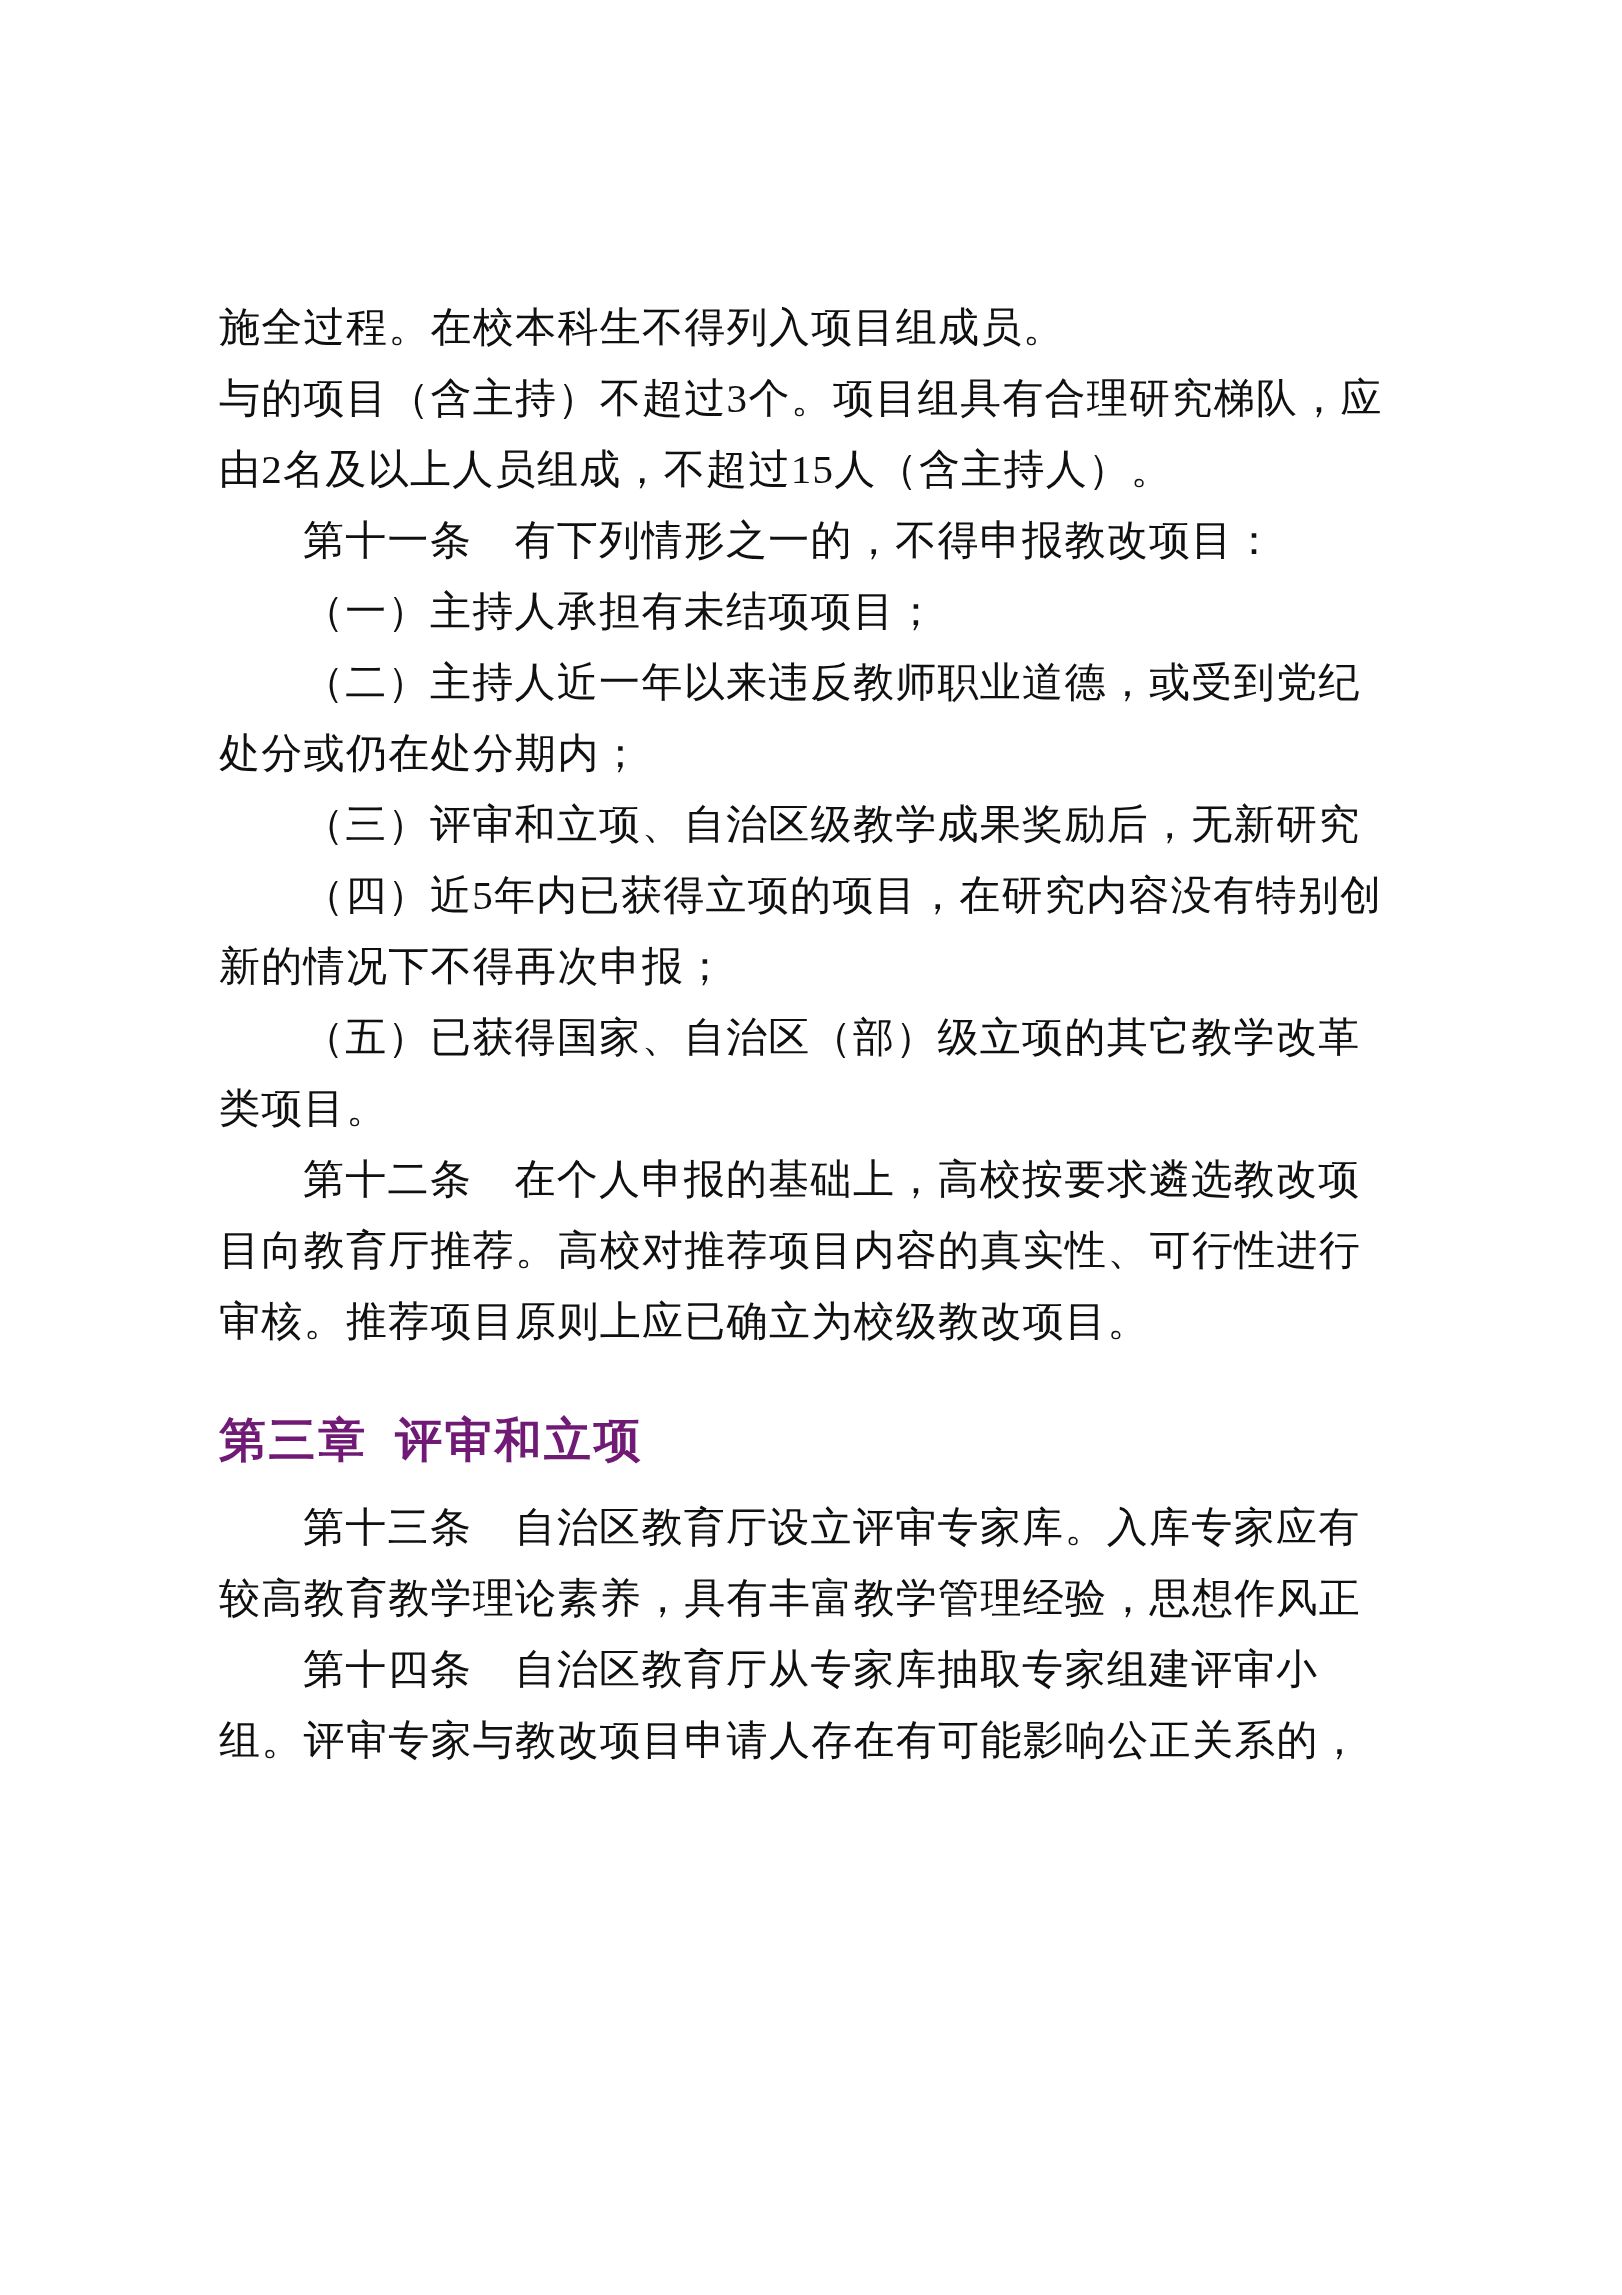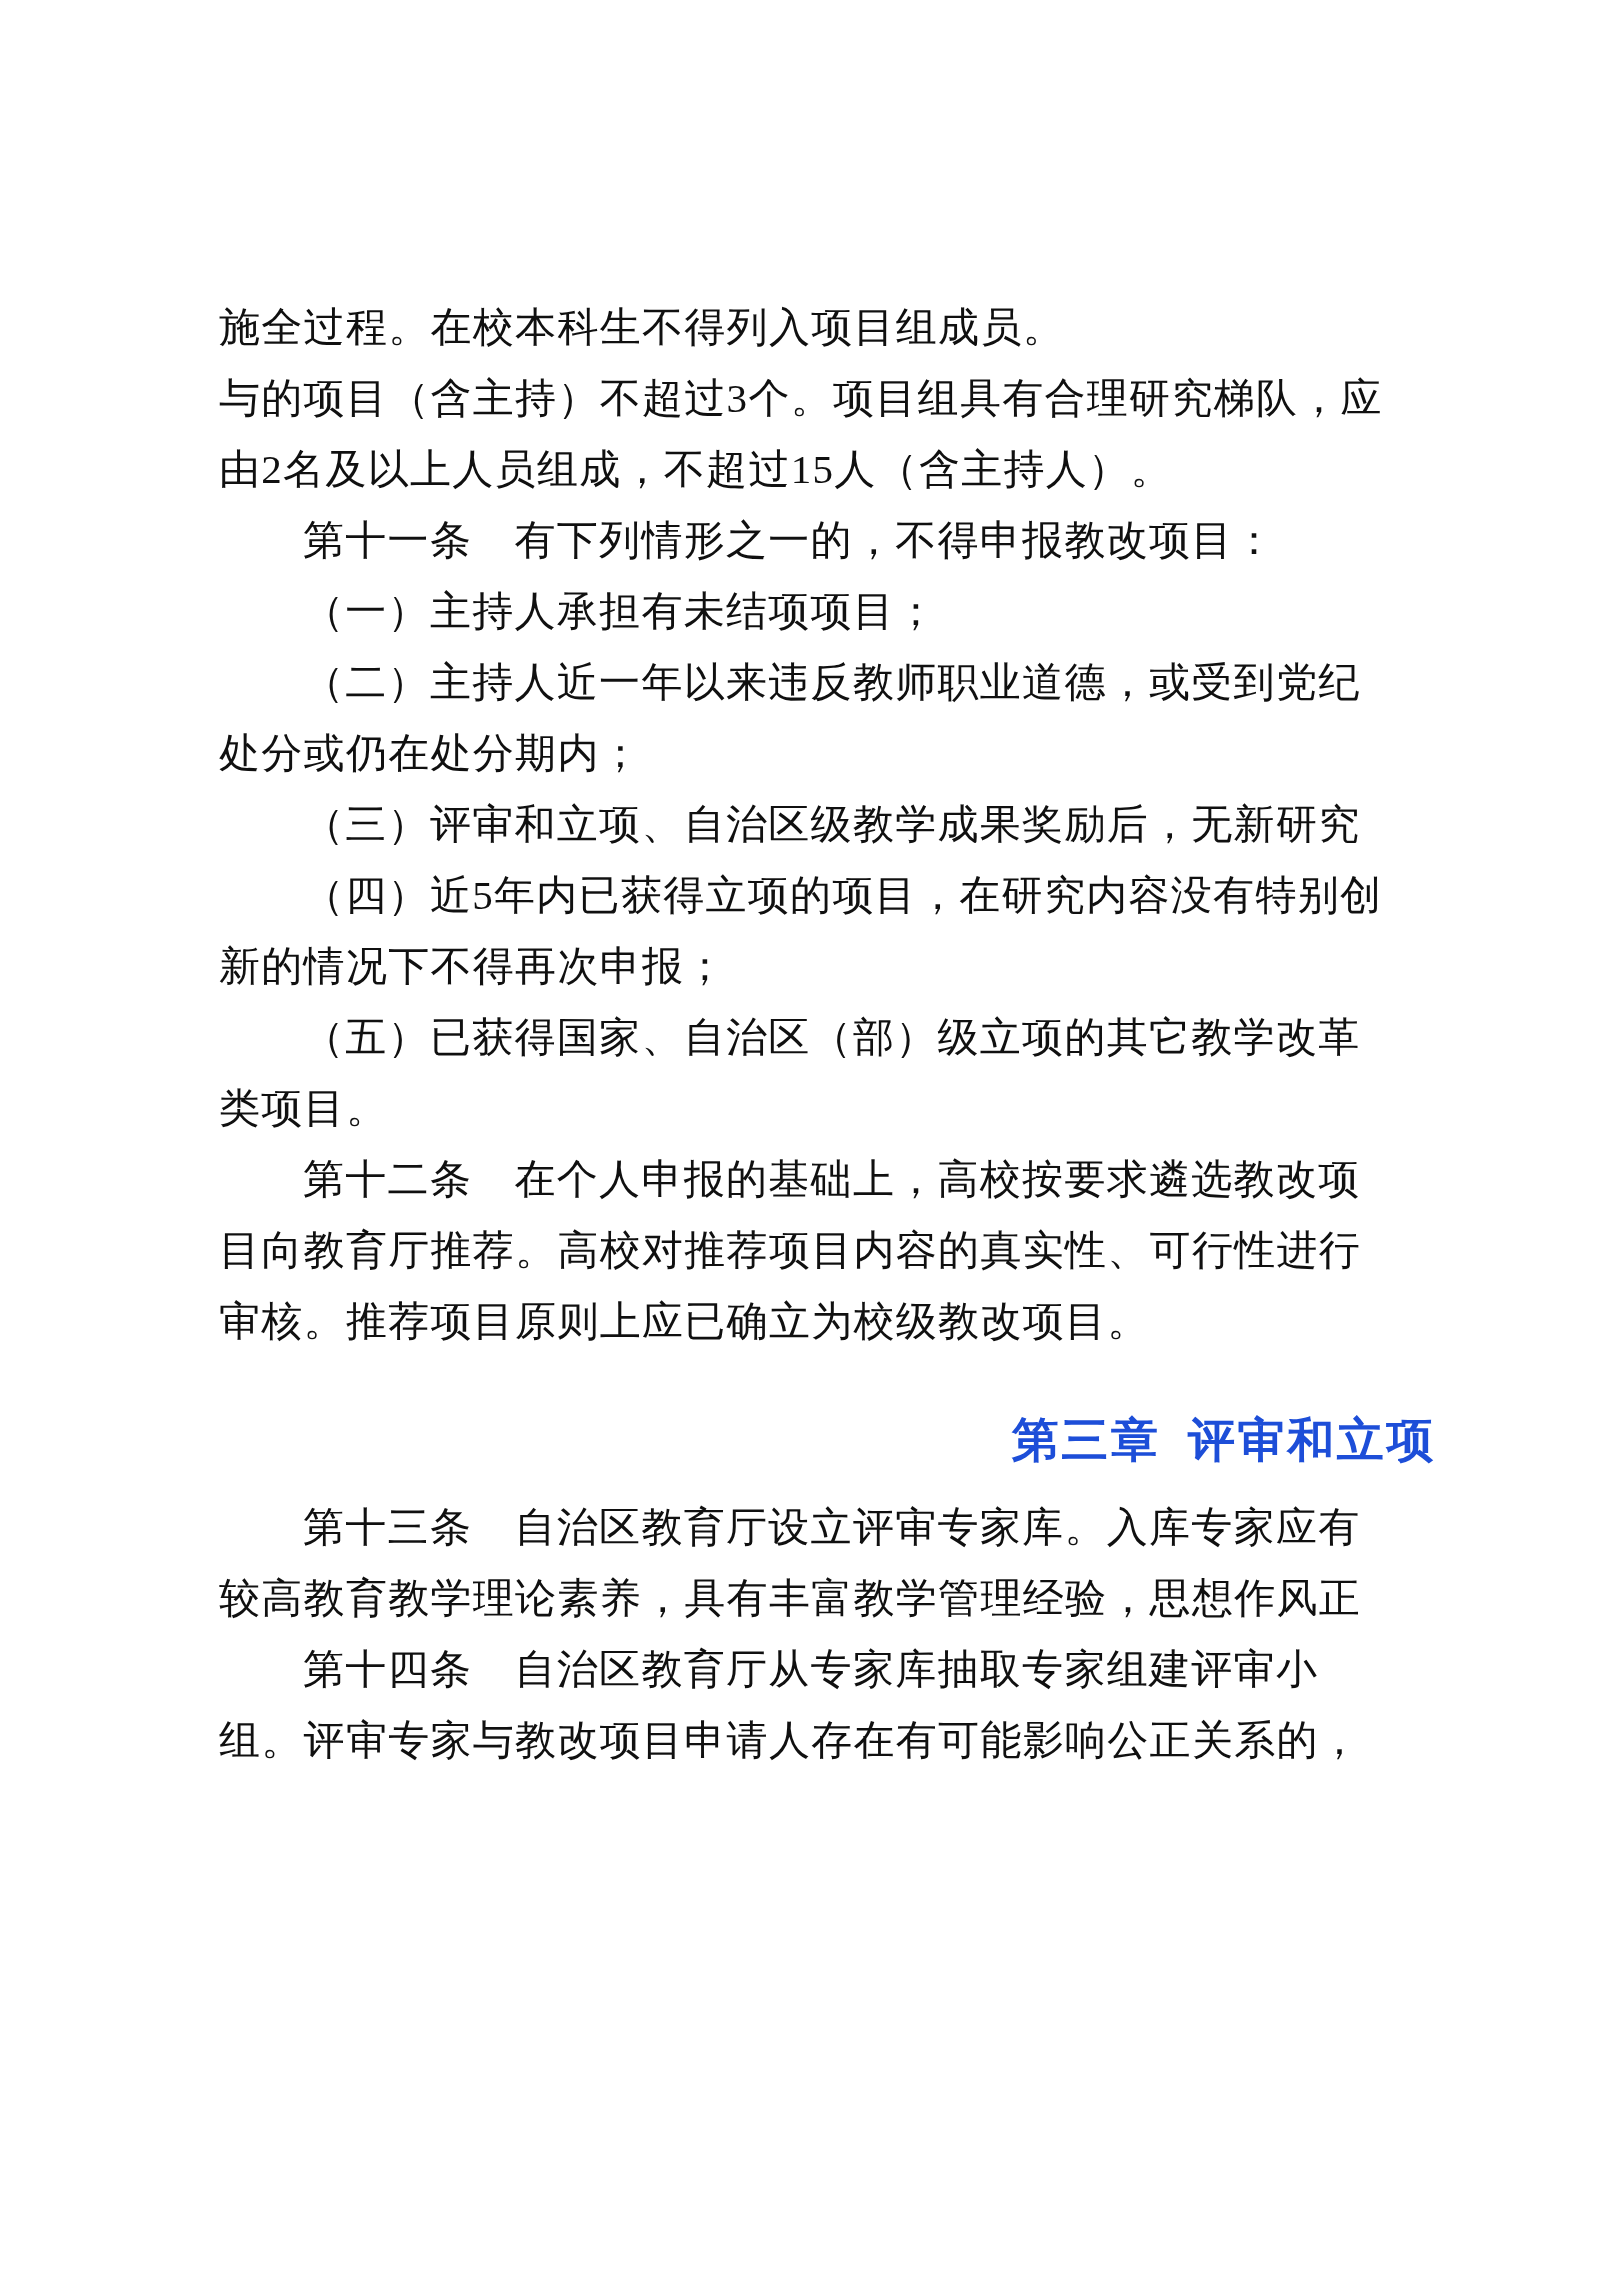--- a/index.html
+++ b/index.html
@@ -32,26 +32,26 @@
     font-weight: 400;
   }
   .indent {
     text-indent: 84px;
   }
   .chapter-heading {
     margin: 46px 0 16.4px 0;
     height: 73px;
     line-height: 73px;
     font-size: 47px;
-    text-align: right;
+    text-align: left;
     letter-spacing: 2.6px;
     word-spacing: 11.8px;
     font-family: "Liberation Sans", "DejaVu Sans", sans-serif;
     font-weight: 700;
-    color: #1d4ed8;
+    color: #701a75;
   }
   .page-number {
     position: absolute;
     top: 1999px;
     right: 252px;
     font-size: 35px;
     letter-spacing: 6.5px;
     line-height: 39px;
     font-family: "Liberation Serif", "DejaVu Serif", serif;
     color: #101010;

